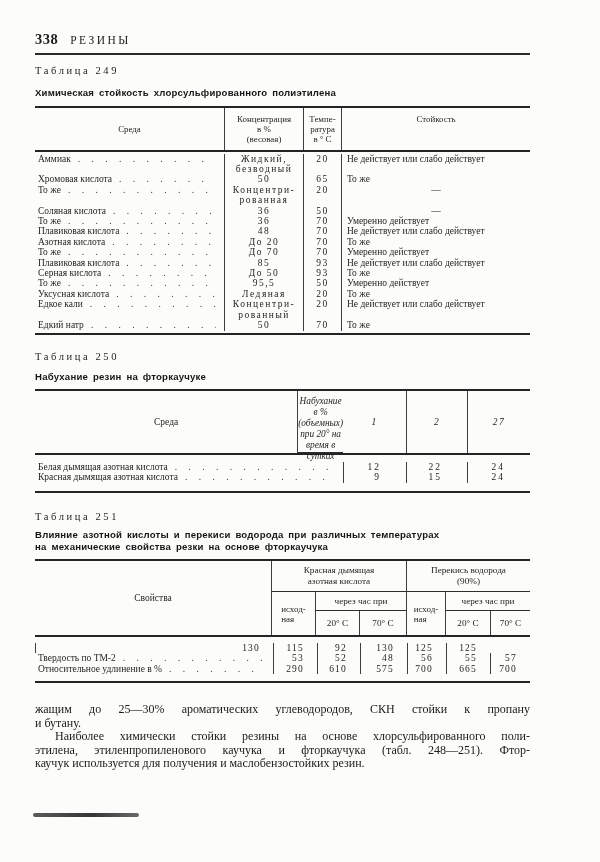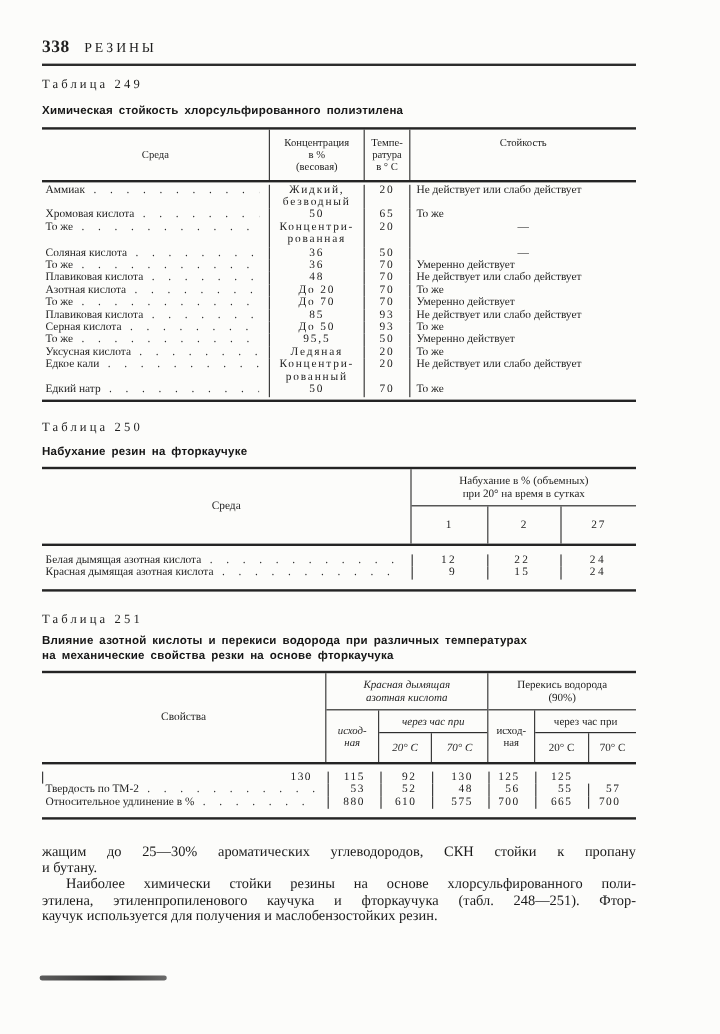--- a/index.html
+++ b/index.html
@@ -39,42 +39,42 @@
   .t249-head .hcell{border-left:1px solid #3d3d3d;text-align:center;
     font-size:8.9px;line-height:10.2px;padding:6px 1px 5px;white-space:pre-line;}
   .t249-head .hcell:first-child{border-left:none;display:flex;align-items:center;justify-content:center;}
   #t249-body{border-bottom:2px solid #242424;padding:2px 0;}
   #t249-body .c2,#t249-body .c3,#t249-body .c4{border-left:1px solid #3d3d3d;}
   #t249-body .c4{padding-left:5px;}
   #t249-body .c4.center{padding-left:0;}
   
   .t250-head{display:flex;height:62px;border-bottom:2px solid #242424;}
   .t250-sreda{width:308px;display:flex;align-items:center;justify-content:center;font-size:9.5px;}
-  .t250-right{flex:1;border-left:1px solid #3d3d3d;display:flex;flex-direction:column;}
+  .t250-right{flex:1;border-left:1px solid #3d3d3d;display:flex;flex-direction:row;font-style:italic;}
   .t250-gtitle{text-align:center;white-space:pre-line;font-size:9.3px;line-height:11px;
     padding:5px 0 3px;border-bottom:1.4px solid #2e2e2e;}
   .t250-subrow{flex:1;display:grid;grid-template-columns:63px 61px 63px;}
   .t250-subrow .scol{display:flex;align-items:center;justify-content:center;
     font-size:9.5px;letter-spacing:1.5px;}
   .t250-subrow .scol + .scol{border-left:1px solid #3d3d3d;}
   .t250-grid{display:grid;grid-template-columns:308px 63px 61px 63px;}
   #t250-body{border-bottom:2px solid #242424;padding:7px 0 8px;}
   #t250-body .val{border-left:1px solid #3d3d3d;text-align:right;padding-right:25px;letter-spacing:2px;}
   
   .t251-head{display:flex;height:74px;border-bottom:2px solid #242424;}
   .t251-props{width:238px;display:flex;align-items:center;justify-content:center;font-size:9.5px;}
   .t251-right{flex:1;border-left:1px solid #3d3d3d;display:flex;}
   .group{display:flex;flex-direction:column;}
-  .group.g1{width:134px;font-style:italic;}
+  .group.g1{width:134px;}
   .group.g2{width:123px;border-left:1px solid #3d3d3d;}
   .gtitle{height:26px;text-align:center;white-space:pre-line;font-size:9.2px;
     line-height:10.8px;padding-top:4px;border-bottom:1.3px solid #2e2e2e;}
   .gsub{flex:1;display:flex;}
   .ginit{border-right:1px solid #3d3d3d;display:flex;align-items:center;justify-content:center;
-    text-align:center;white-space:pre-line;font-size:9px;line-height:10px;}
+    white-space:pre-line;font-size:9px;line-height:10px;}
   .g1 .ginit{width:44px;}
   .g2 .ginit{width:39px;}
   .gafter{flex:1;display:flex;flex-direction:column;}
   .gafter-label{height:18px;line-height:18px;text-align:center;font-size:9.2px;
     border-bottom:1.2px solid #2e2e2e;}
   .gtemps{flex:1;display:grid;}
   .g1 .gtemps{grid-template-columns:43px 47px;}
   .g2 .gtemps{grid-template-columns:44px 40px;}
   .gtemps .tcol{display:flex;align-items:center;justify-content:center;font-size:9.2px;}
   .gtemps .tcol + .tcol{border-left:1px solid #3d3d3d;}
@@ -343,21 +343,21 @@
           <div class="cell val num">48</div>
           <div class="cell val num">56</div>
           <div class="cell val num">55</div>
           <div class="cell val num">57</div>
         </div>
         <div class="t251-grid">
           <div class="cell c1 lblcell">
             <div class="lbl">Относительное удлинение в %</div>
             <div class="leader">. . . . . . . . . . . . . . . . . . . . . . . . . . . . . . . . . . . . . . . . . . . . . . . . . . . . . . . . . . . . </div>
           </div>
-          <div class="cell val num">880</div>
+          <div class="cell val num">290</div>
           <div class="cell val num">610</div>
           <div class="cell val num">575</div>
           <div class="cell val num">700</div>
           <div class="cell val num">665</div>
           <div class="cell val num">700</div>
         </div>
       </div>
   </div>
 
   <div id="paras">

